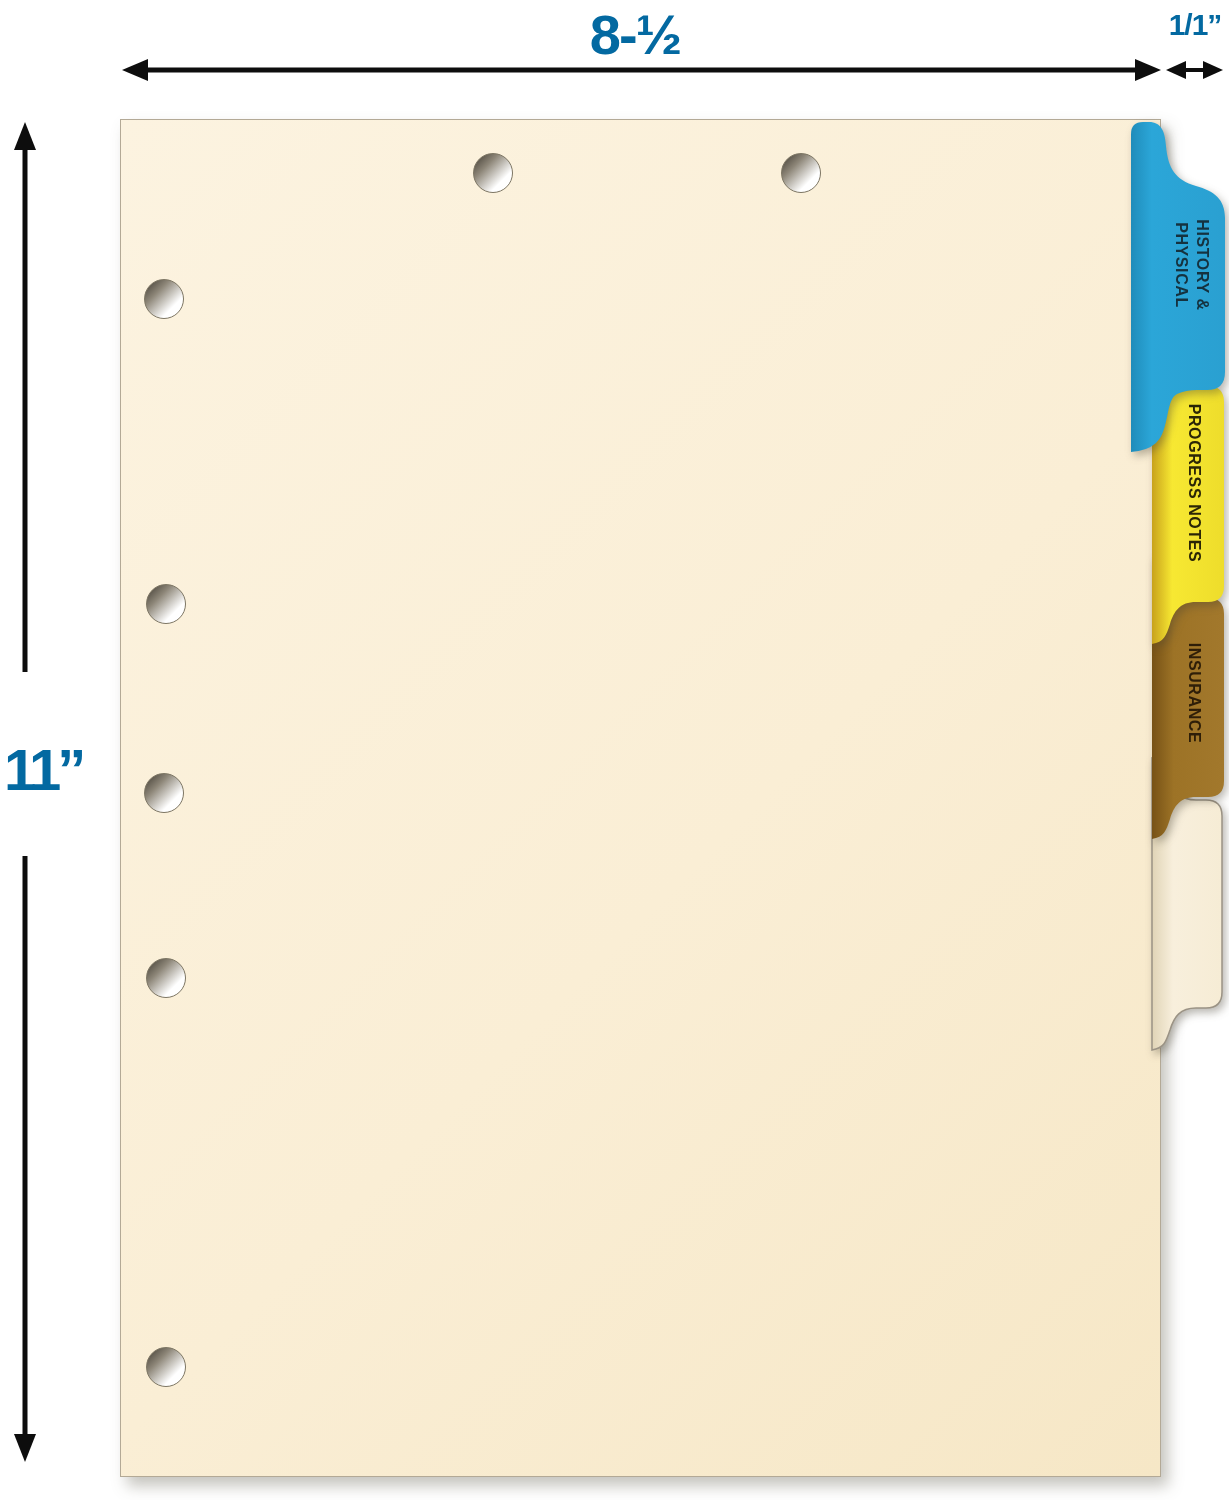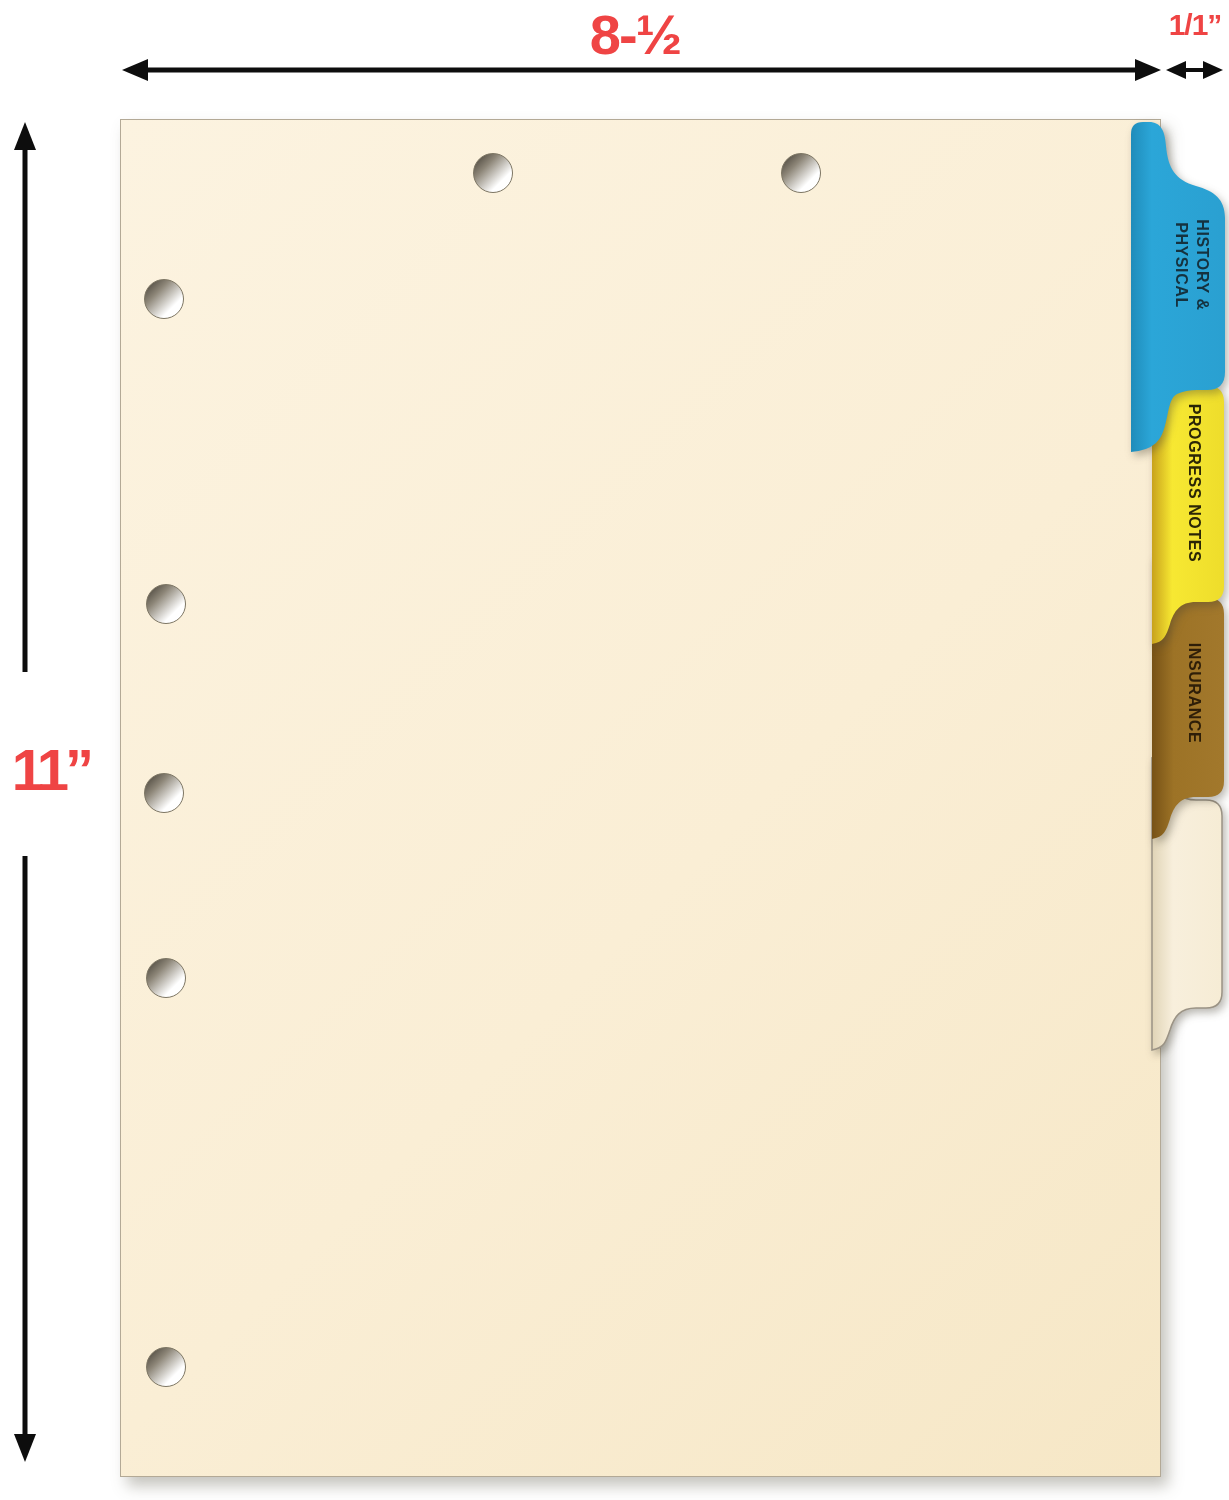--- a/index.html
+++ b/index.html
@@ -4,26 +4,26 @@
 <style>
   html,body{margin:0;padding:0;}
   body{
     width:1229px;height:1500px;position:relative;background:#ffffff;
     font-family:"Liberation Sans", sans-serif;overflow:hidden;
   }
   .stage{position:absolute;inset:0;}
 
   
   .dim-label{
-    position:absolute;color:#ef4444;font-weight:bold;white-space:nowrap;
+    position:absolute;color:#0369a1;font-weight:bold;white-space:nowrap;
     font-family:"Liberation Sans",sans-serif;
   }
   #width-label{left:560px;top:2px;width:150px;font-size:56px;text-align:center;letter-spacing:-2px;}
   #tabwidth-label{left:1164px;top:8px;width:62px;font-size:30px;text-align:center;letter-spacing:-1px;}
-  #height-label{left:4px;top:736px;width:86px;font-size:58px;letter-spacing:-4px;text-align:right;}
+  #height-label{left:4px;top:736px;width:86px;font-size:58px;letter-spacing:-4px;}
 
   svg{position:absolute;left:0;top:0;}
 
   
   .sheet{
     position:absolute;left:120px;top:119px;width:1041px;height:1358px;
     background:linear-gradient(135deg,#fcf3e0 0%,#faeed5 55%,#f6e7c6 100%);
     border:1px solid #b3a996;
     box-shadow:7px 9px 14px rgba(90,85,70,0.35);
     box-sizing:border-box;

